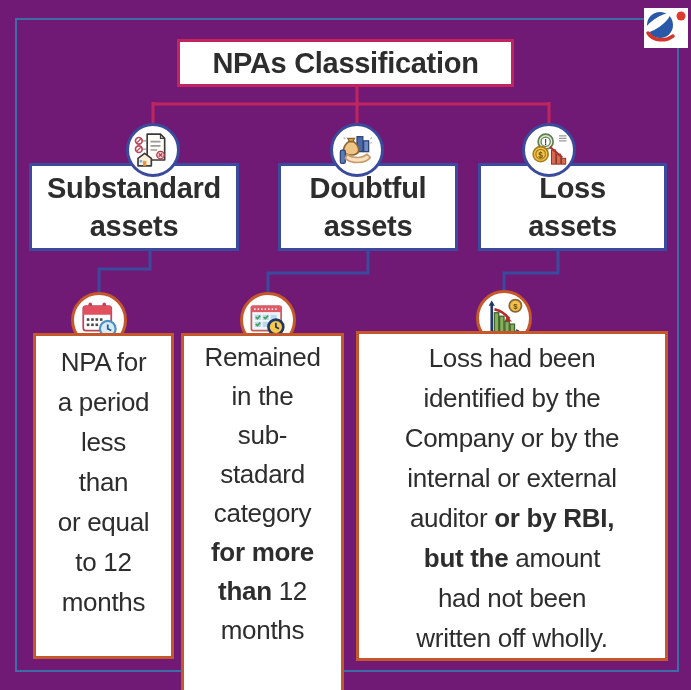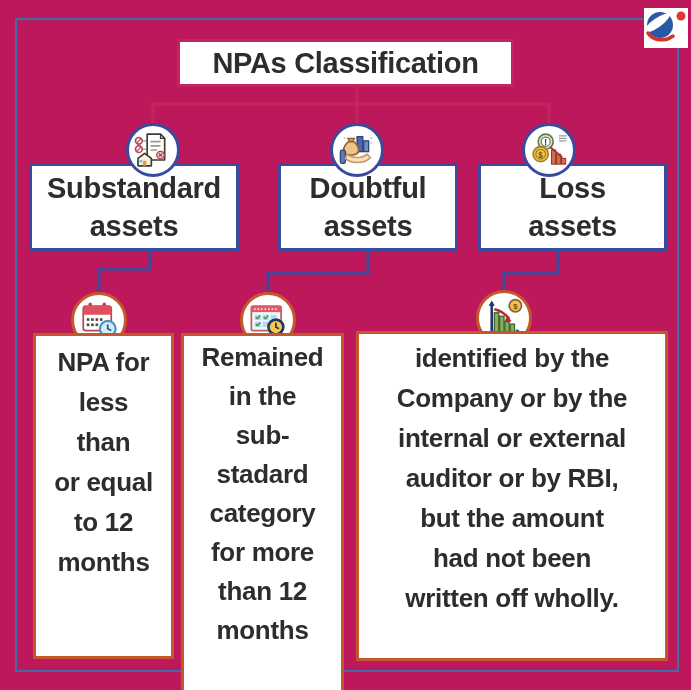--- a/index.html
+++ b/index.html
@@ -1,21 +1,21 @@
 <!DOCTYPE html>
 <html style="--pink: #c2255e; --navy: #3a4a9c; --orange: #c4582b; --border_blue: #3c6da6; --text: #2d2d2d;"><head>
 <meta charset="utf-8">
 <style>
   :root{
     --pink:#c2255e; --navy:#3a4a9c; --orange:#c4582b;
     --border_blue:#3c6da6; --text:#2d2d2d;
   }
   *{box-sizing:border-box;margin:0;padding:0;}
   body{background:#fff;font-family:"Liberation Sans",sans-serif;color:var(--text);}
-  .canvas{position:relative;width:691px;height:690px;background:#be185d;overflow:hidden;}
+  .canvas{position:relative;width:691px;height:690px;background:#701a75;overflow:hidden;}
   .frame{position:absolute;left:15px;top:18px;width:664px;height:654px;border:2px solid var(--border_blue);}
   .connectors{position:absolute;left:0;top:0;pointer-events:none;}
   .title-box{position:absolute;left:177px;top:39px;width:337px;height:48px;border:3px solid var(--pink);
     background:#fff;display:flex;align-items:center;justify-content:center;
     font-size:29px;font-weight:700;letter-spacing:-0.3px;}
   .logo{position:absolute;left:644px;top:8px;width:44px;height:40px;background:#fff;display:flex;align-items:center;justify-content:center;}
   .branch-box{position:absolute;top:163px;height:88px;border:3px solid var(--navy);background:#fff;
     display:flex;align-items:center;justify-content:center;text-align:center;}
   .branch-label{font-size:29px;font-weight:700;line-height:38px;white-space:pre-line;letter-spacing:-0.3px;}
   .b0{left:29px;width:210px;} .b1{left:278px;width:180px;} .b2{left:478px;width:189px;}
@@ -25,21 +25,21 @@
   .detail-circle{width:56px;height:56px;border:3px solid var(--orange);}
   .dc0{left:71px;top:292px;} .dc1{left:240px;top:292px;} .dc2{left:476px;top:290px;}
   .detail-box{position:absolute;border:3px solid var(--orange);background:#fff;text-align:center;}
   .db0{left:33px;top:333px;width:141px;height:326px;padding-top:6px;}
   .db1{left:181px;top:333px;width:163px;height:382px;padding-top:2px;}
   .db2{left:356px;top:331px;width:312px;height:330px;padding-top:4px;}
   .db0 .line,.db1 .line{font-size:26px;line-height:40px;}
   .db1 .line{line-height:39px;}
   .db2 .line{font-size:26px;line-height:40px;}
   .line{letter-spacing:-0.3px;}
-  .seg-b{font-weight:700;}
+  .seg-b{font-weight:400;}
   .seg-r{font-weight:700;}
 </style>
 </head>
 <body>
 
 <div class="canvas">
 
   <div class="frame"></div>
 
   <svg class="connectors" width="691" height="690">
@@ -175,20 +175,21 @@
         <rect x="31" y="31" width="5" height="9"></rect>
       </g>
       <path d="M13 14q10 2 17 11" stroke="#b32b2b" stroke-width="3" fill="none"></path>
       <path d="M27.5 21.5l5.5 6.5-8-0.5z" fill="#b32b2b"></path>
     </svg>
   </div>
 
   <div class="detail-box db0">
     <div>
         <div class="line"><span class="seg-b">NPA for</span></div>
+        <div class="line"><span class="seg-b">a period</span></div>
         <div class="line"><span class="seg-b">less</span></div>
         <div class="line"><span class="seg-b">than</span></div>
         <div class="line"><span class="seg-b">or equal</span></div>
         <div class="line"><span class="seg-b">to 12</span></div>
         <div class="line"><span class="seg-b">months</span></div>
       </div>
   </div>
   <div class="detail-box db1">
     <div>
         <div class="line"><span class="seg-b">Remained</span></div>
@@ -196,20 +197,21 @@
         <div class="line"><span class="seg-b">sub-</span></div>
         <div class="line"><span class="seg-b">stadard</span></div>
         <div class="line"><span class="seg-b">category</span></div>
         <div class="line"><span class="seg-r">for more</span></div>
         <div class="line"><span class="seg-r">than </span><span class="seg-b">12</span></div>
         <div class="line"><span class="seg-b">months</span></div>
       </div>
   </div>
   <div class="detail-box db2">
     <div>
+        <div class="line"><span class="seg-b">Loss had been</span></div>
         <div class="line"><span class="seg-b">identified by the</span></div>
         <div class="line"><span class="seg-b">Company or by the</span></div>
         <div class="line"><span class="seg-b">internal or external</span></div>
         <div class="line"><span class="seg-b">auditor</span><span class="seg-r"> or by RBI,</span></div>
         <div class="line"><span class="seg-r">but the </span><span class="seg-b">amount</span></div>
         <div class="line"><span class="seg-b">had not been</span></div>
         <div class="line"><span class="seg-b">written off wholly.</span></div>
       </div>
   </div>
 

